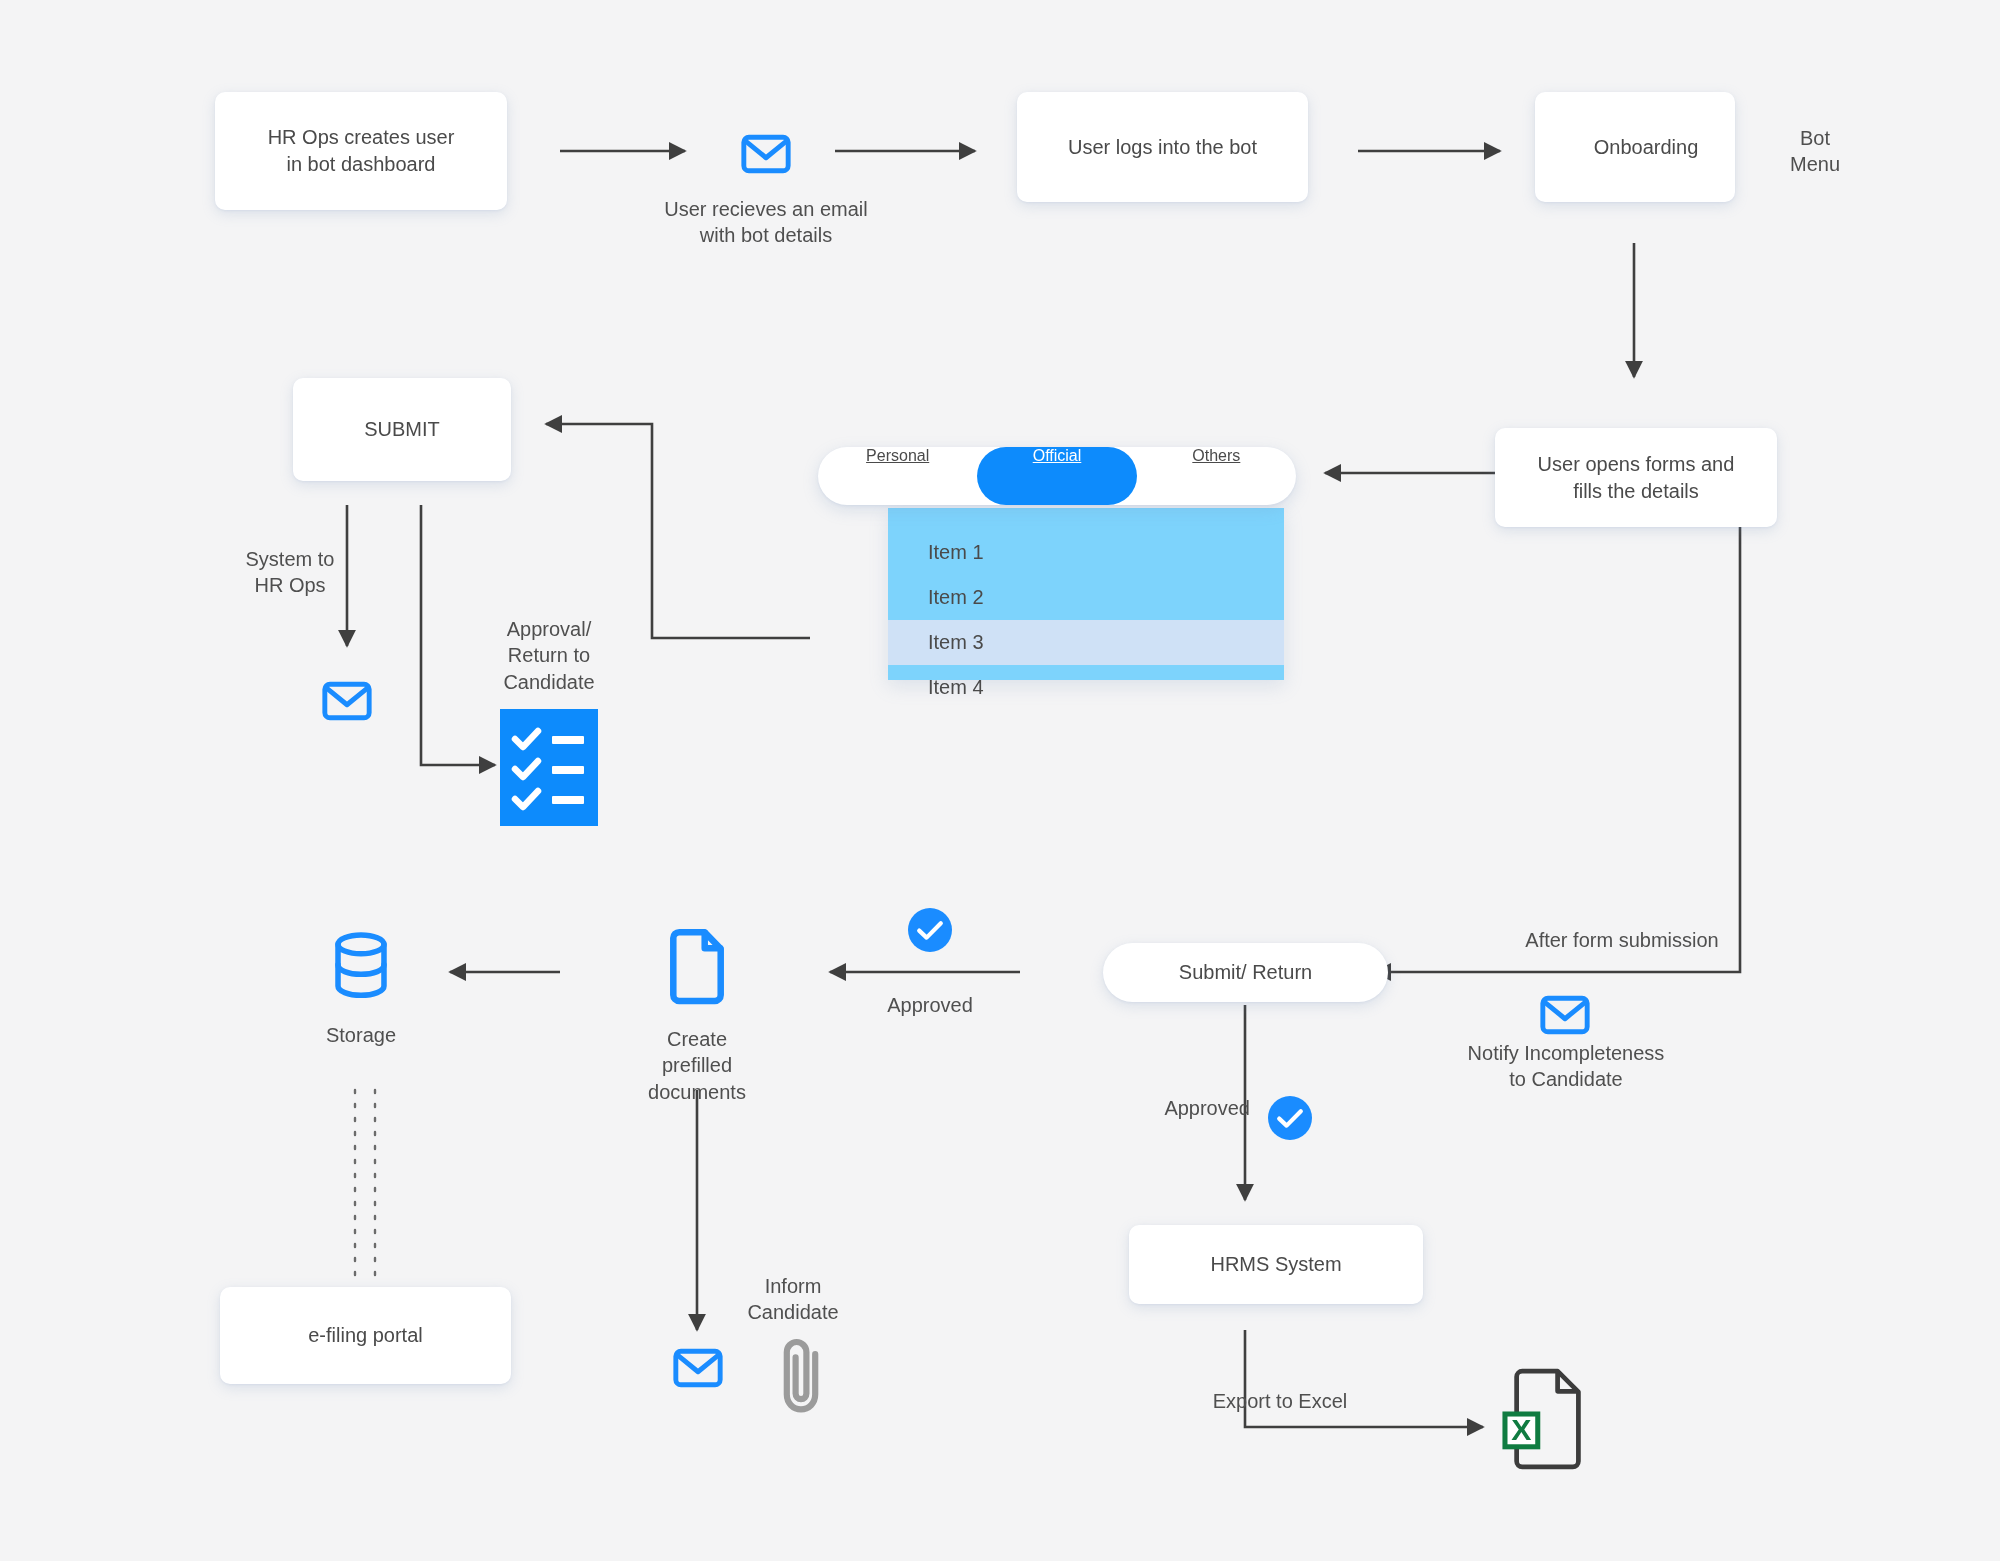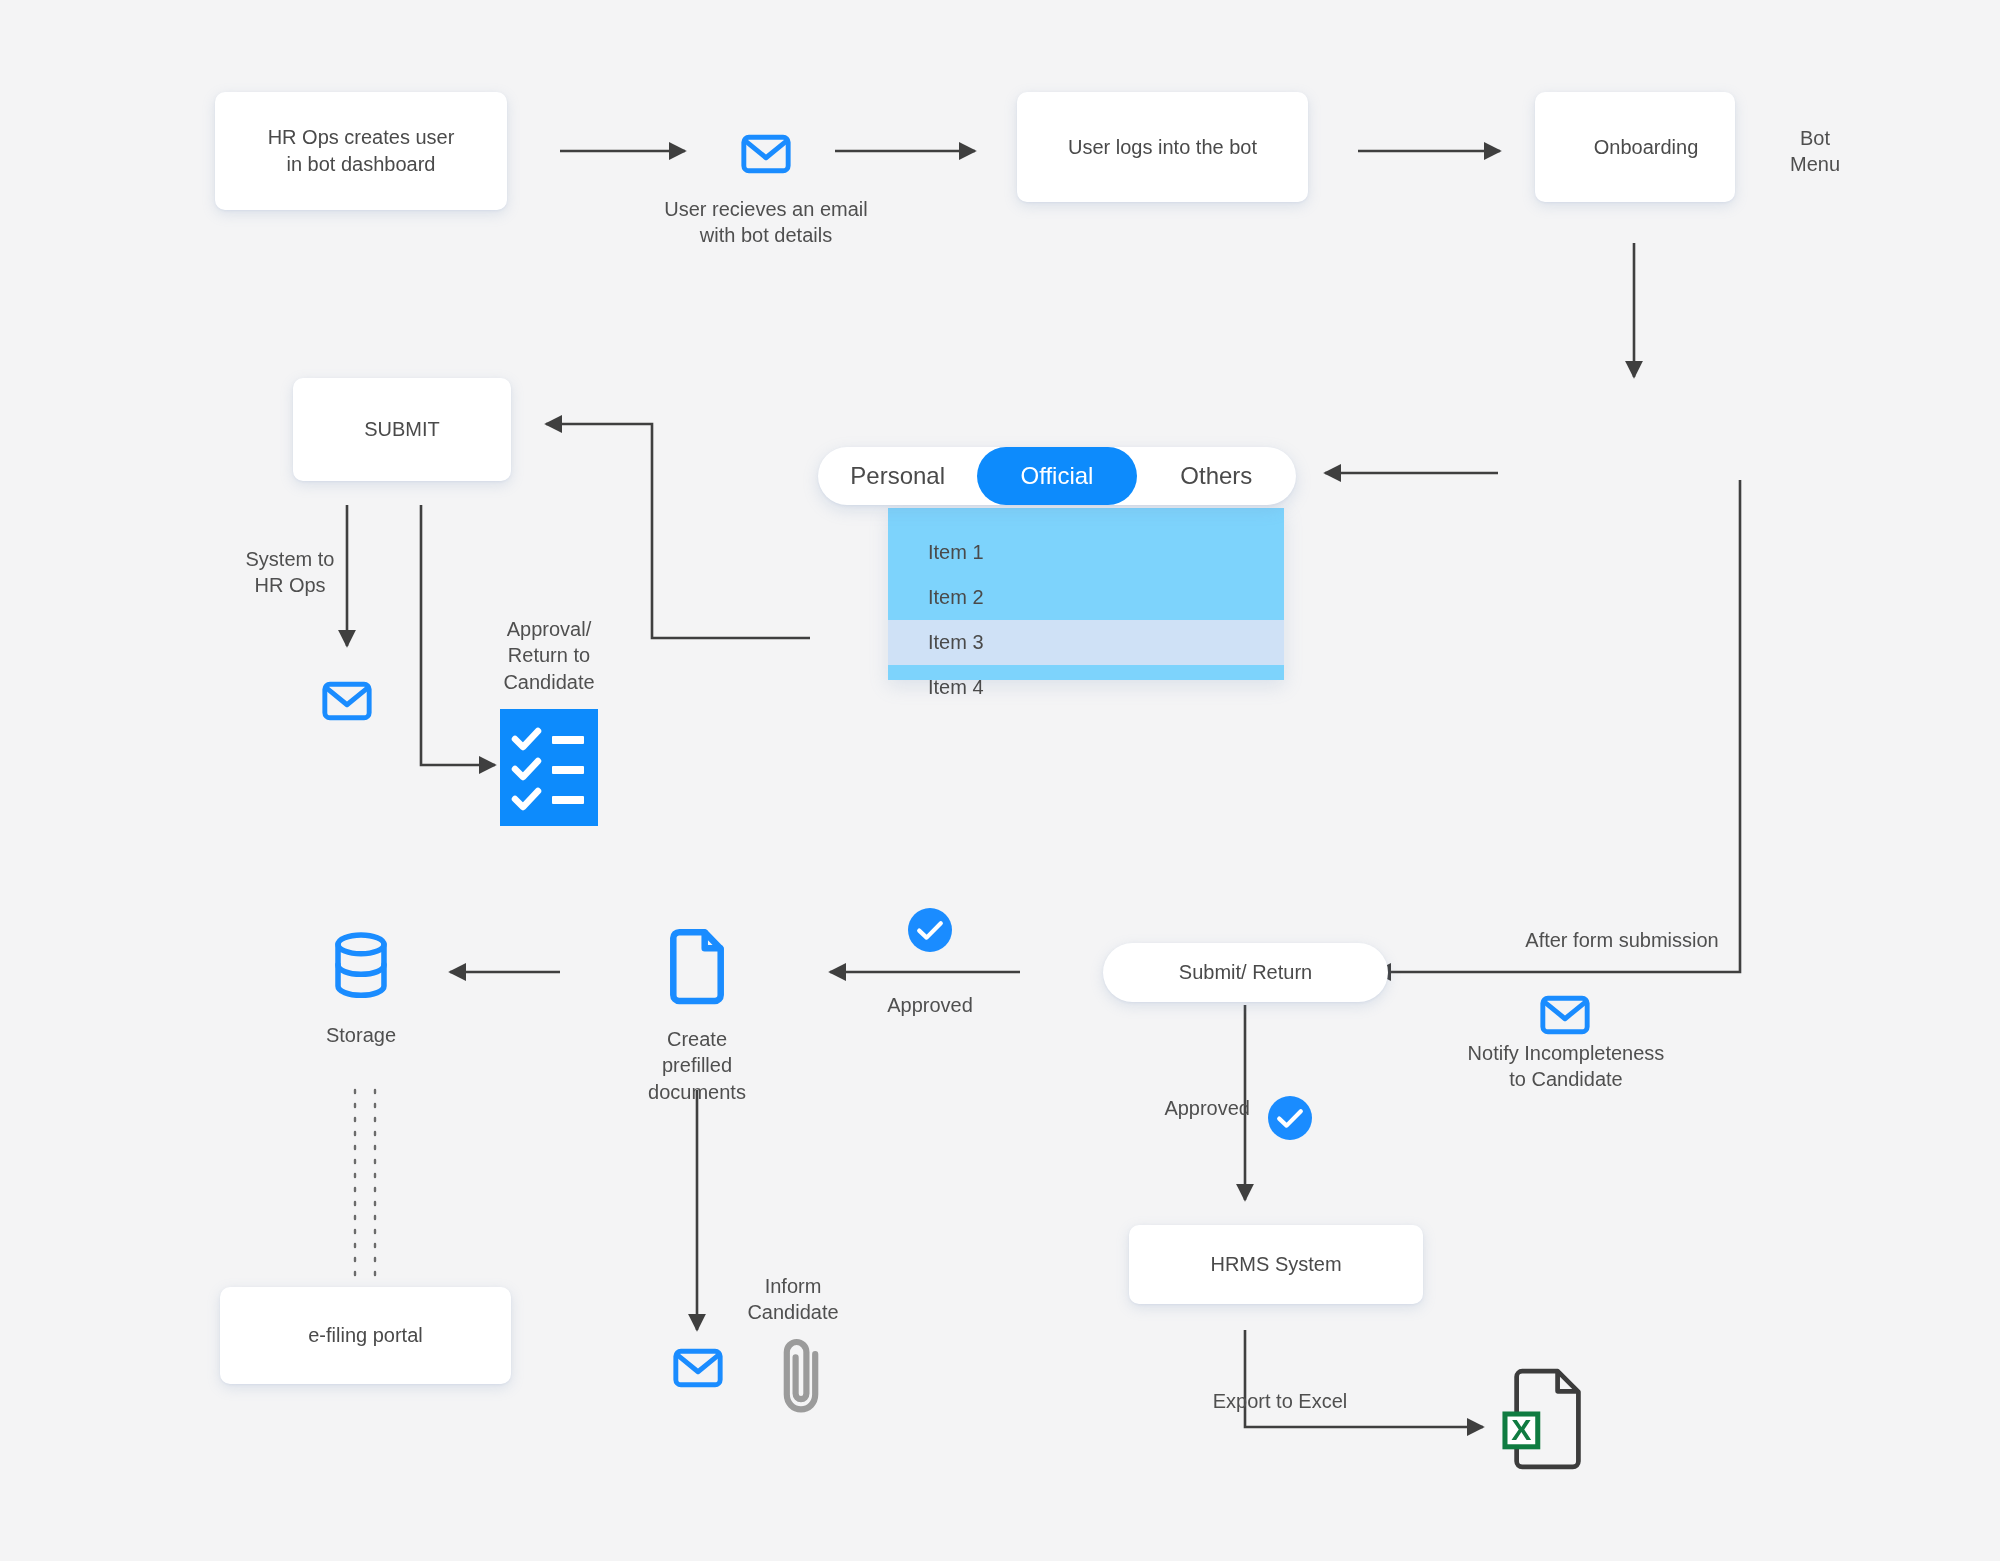--- a/index.html
+++ b/index.html
@@ -48,23 +48,24 @@
     width: 478px; height: 58px;
     background: #ffffff;
     border-radius: 29px;
     box-shadow: 0 5px 16px rgba(120,150,190,0.22), 0 1px 3px rgba(120,150,190,0.13);
     display: flex;
     align-items: stretch;
     z-index: 4;
   }
   .tab {
     flex: 1;
-    display: flex; align-items: center; justify-content: center;
-    font-size: 24px; color: #4a4a4a;
+    display: flex; align-items: flex-start; justify-content: center;
+    font-size: 16px; color: #4a4a4a;
     border-radius: 29px;
+    text-decoration: underline;
   }
   .tab.active { background: #0d8bfc; color: #ffffff; }
   #listbox {
     position: absolute;
     left: 888px; top: 508px;
     width: 396px; height: 172px;
     background: #7dd3fc;
     box-shadow: 0 6px 18px rgba(120,150,190,0.20);
     z-index: 3;
     padding-top: 22px;
@@ -131,20 +132,24 @@
 
   <div class="node" style="left:215px; top:92px; width:292px; height:118px;">
     <span style="white-space:pre-line;">HR Ops creates user
 in bot dashboard</span>
   </div>
 
   <div class="node" style="left:1535px; top:92px; width:200px; height:110px;padding-left:32px;">
     <span style="white-space:pre-line;">Onboarding</span>
   </div>
 
+  <div class="node" style="left:1495px; top:428px; width:282px; height:99px;">
+    <span style="white-space:pre-line;">User opens forms and
+fills the details</span>
+  </div>
 
   <div class="node" style="left:293px; top:378px; width:218px; height:103px;">
     <span style="white-space:pre-line;">SUBMIT</span>
   </div>
 
   <div class="node pill" style="left:1103px; top:943px; width:285px; height:59px;">
     <span style="white-space:pre-line;">Submit/ Return</span>
   </div>
 
   <div class="node" style="left:1095px; top:1225px; width:294px; height:79px;margin-left:34px;">

